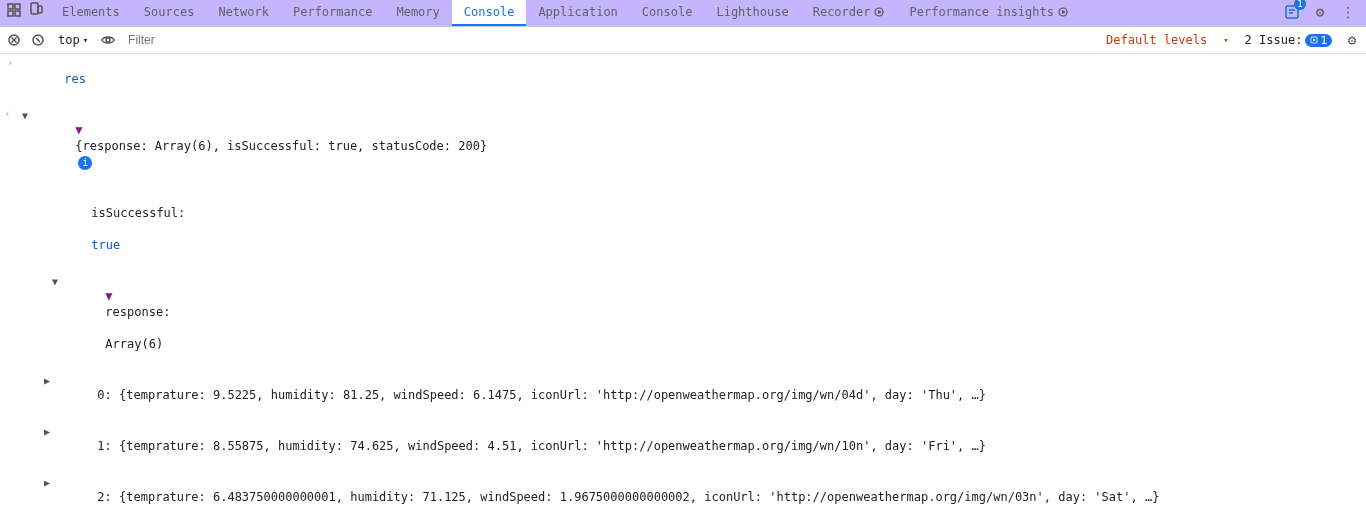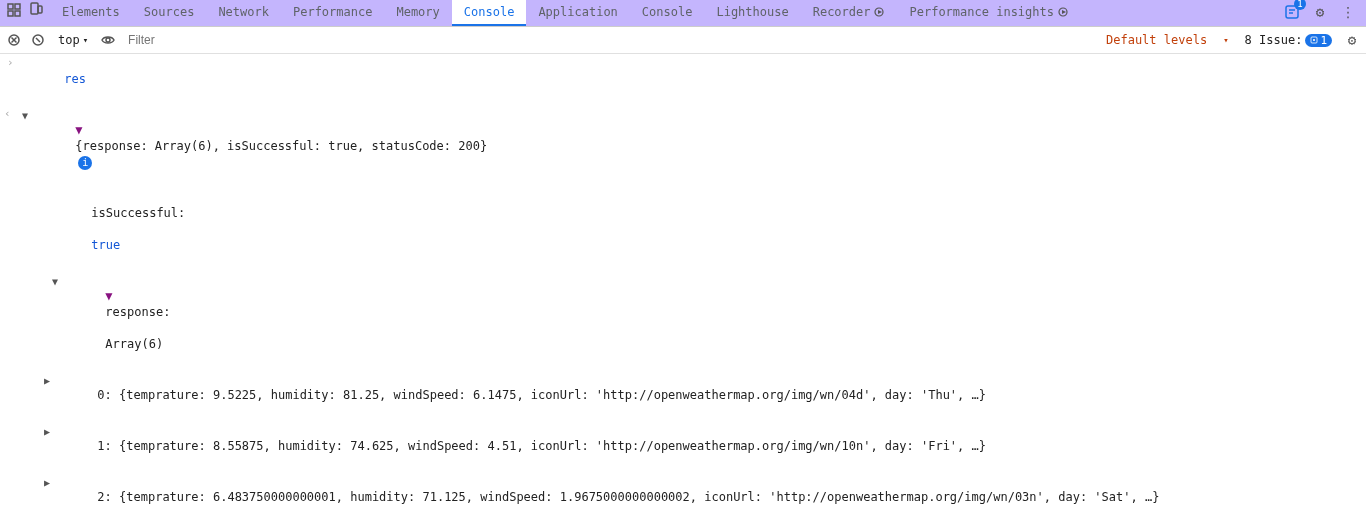--- a/index.html
+++ b/index.html
@@ -257,21 +257,21 @@
       <path d="M1 7 C3 3 11 3 13 7 C11 11 3 11 1 7Z"></path>
       <circle cx="7" cy="7" r="2"></circle>
     </svg>
   </div>
   <input class="filter-input" type="text" placeholder="Filter" style="">
   <div class="default-levels">
     <span>Default levels</span>
     <span style="font-size:9px">▾</span>
   </div>
   <div class="issue-badge">
-    <span>8 Issue:</span>
+    <span>2 Issue:</span>
     <span class="badge-blue">
       <svg width="8" height="8" viewBox="0 0 8 8" fill="#fff">
           <rect x="1" y="1" width="6" height="6" rx="1" fill="none" stroke="#fff" stroke-width="0.8"></rect>
           <line x1="3" y1="3" x2="5" y2="5" stroke="#fff" stroke-width="0.8"></line>
           <line x1="5" y1="3" x2="3" y2="5" stroke="#fff" stroke-width="0.8"></line>
         </svg>
       <span>1</span>
     </span>
   </div>
   <div class="gear-icon-right">⚙</div>

